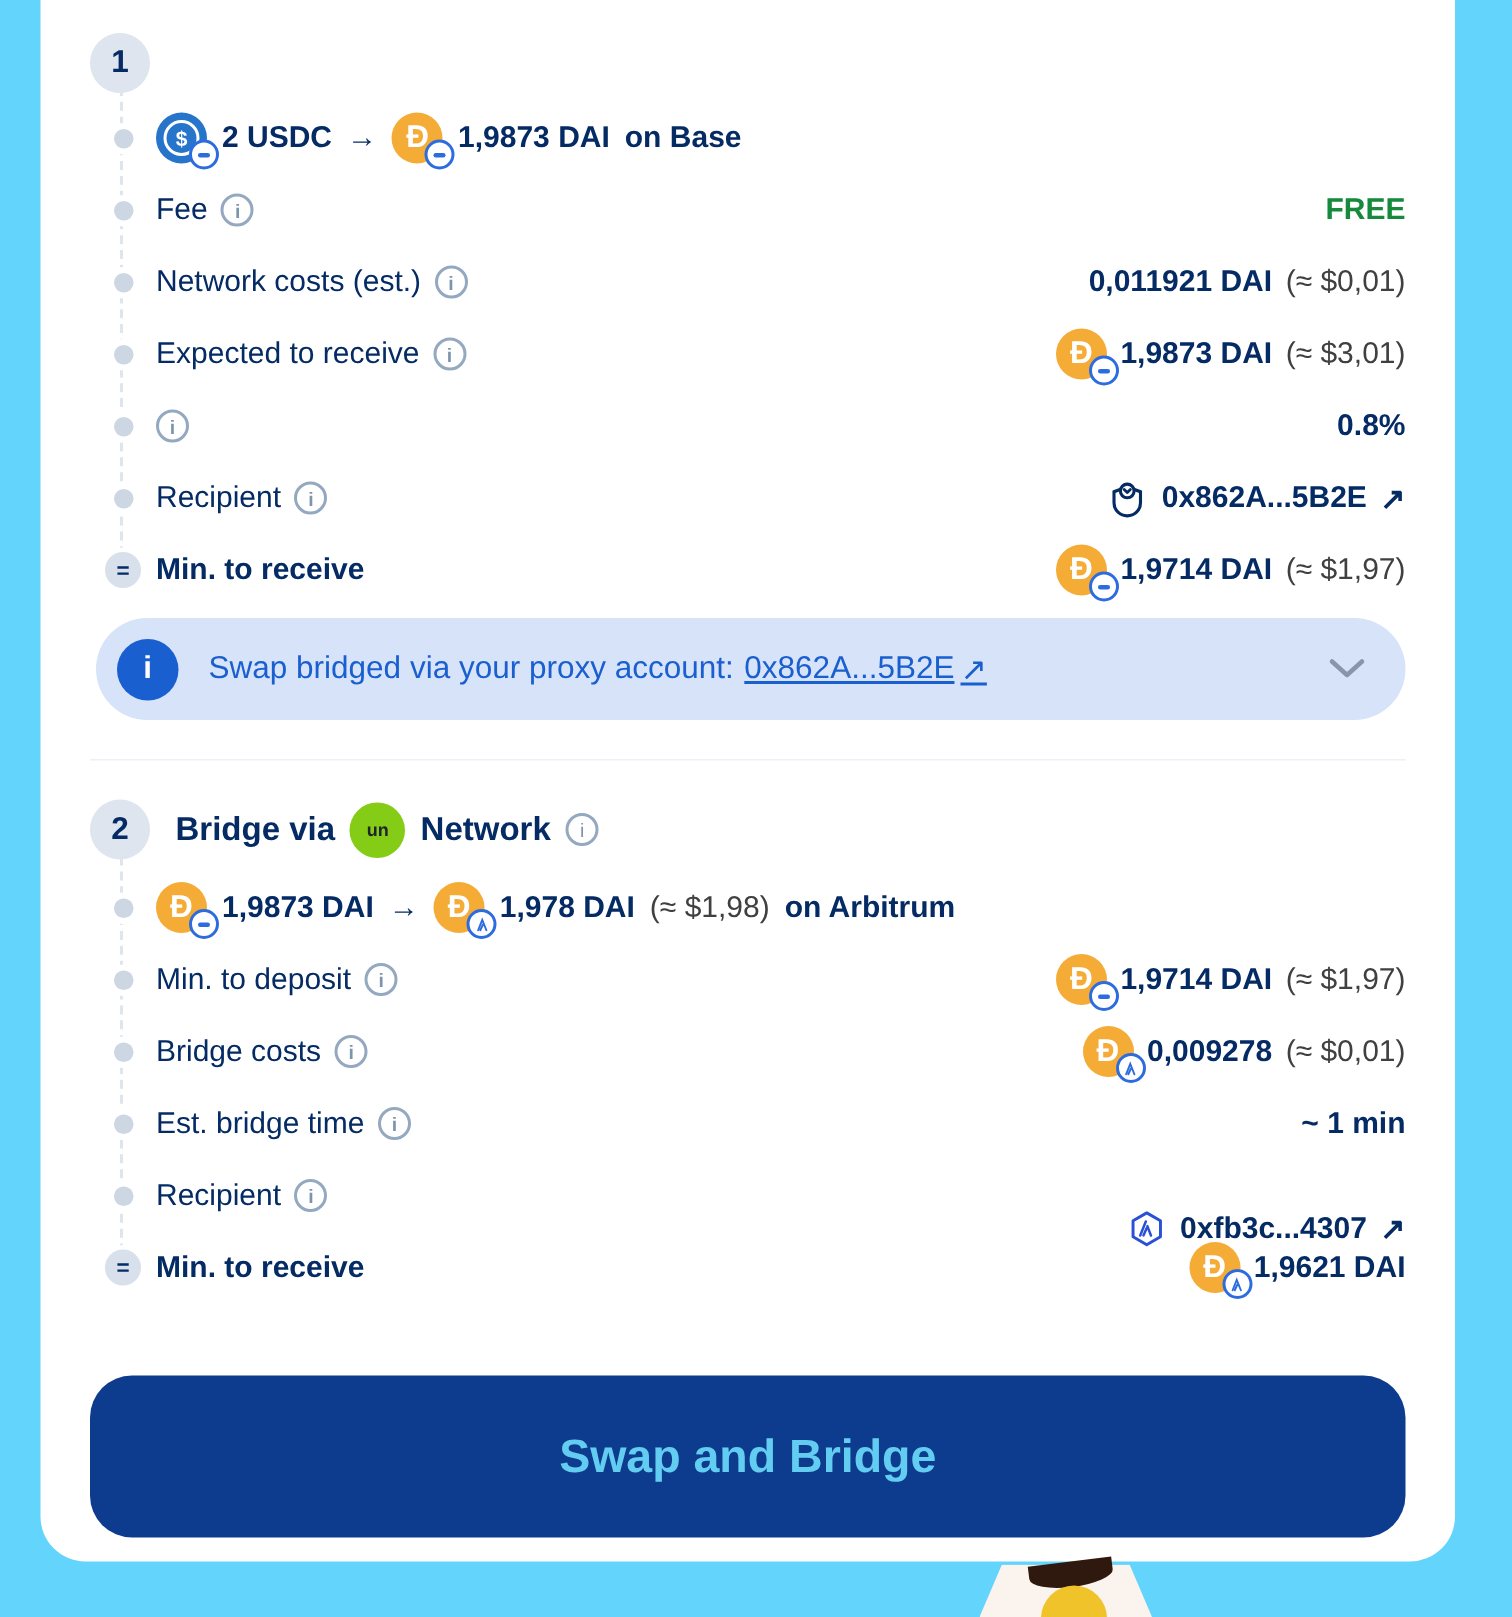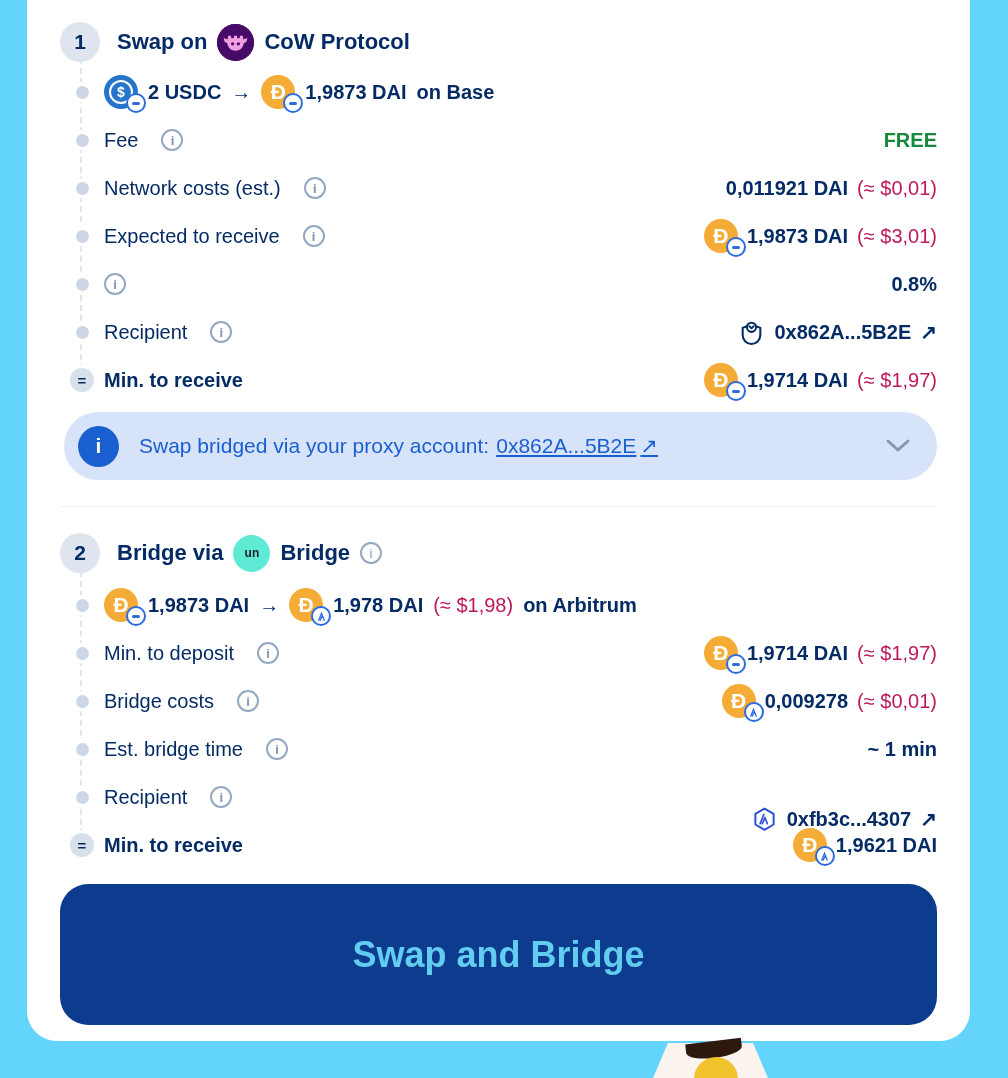--- a/index.html
+++ b/index.html
@@ -35,26 +35,26 @@
     border-left:2px dashed #dde5ee;
   }
   .row { display:flex; align-items:center; height:48px; position:relative; }
   .dotcol { width:44px; flex:none; display:flex; justify-content:center; align-items:center; }
   .dot { width:13px; height:13px; border-radius:50%; background:#ccd7e3; box-shadow:0 0 0 4px #fff; }
   .eq {
     width:24px; height:24px; border-radius:50%; background:#d7e0eb; color:#052b65;
     font-weight:700; font-size:15px; display:flex; align-items:center; justify-content:center;
     box-shadow:0 0 0 3px #fff;
   }
-  .lbl { display:flex; align-items:center; gap:23px; font-size:20px; font-weight:500; color:#052b65; }
+  .lbl { display:flex; align-items:center; gap:9px; font-size:20px; font-weight:500; color:#052b65; }
   .row.bold .lbl, .row.bold .val-main { font-weight:700; }
   .sp { flex:1; }
   .val { display:flex; align-items:center; gap:9px; font-size:20px; color:#052b65; }
   .val-main { font-weight:600; white-space:pre; }
-  .approx { color:#be185d; font-weight:400; white-space:pre; }
+  .approx { color:#404040; font-weight:400; white-space:pre; }
   .green { color:#158a3d; font-weight:700; }
   .ext { font-weight:600; }
   .summary { font-size:20px; font-weight:600; }
   .summary .lbl { gap:10px; font-weight:600; }
   
   .info {
     width:22px; height:22px; border-radius:50%; border:2px solid #94a8c0;
     color:#7e94ad; font-size:13px; font-weight:600; line-height:1;
     display:flex; align-items:center; justify-content:center; flex:none;
   }
@@ -64,74 +64,58 @@
   .usdc .coin { background:#2775ca; }
   .usdc .ring { width:24px; height:24px; border:2px solid #fff; border-radius:50%; display:flex; align-items:center; justify-content:center; font-size:14px; font-weight:700; }
   .dai .coin { background:#f5ac37; font-size:21px; }
   .badge {
     position:absolute; right:-8px; bottom:-4px; width:20px; height:20px; border-radius:50%;
     background:#fff; border:2.5px solid #2d6cdf; display:flex; align-items:center; justify-content:center;
   }
   .badge.base::before { content:""; width:8px; height:3px; border-radius:2px; background:#2d6cdf; }
   
   .cow-circle { background:#470a68; }
-  .bungee-circle { background:#5eead4; gap:20px; }
+  .bungee-circle { background:#84cc16; gap:20px; }
   .bungee-circle .bdot { width:4px; height:4px; border-radius:50%; }
   .bdot.red { background:#c62f3a; }
   .bdot.grn { background:#2e9e4f; }
   .bungee-circle .bun { font-size:12px; font-weight:700; color:#20242c; line-height:1; }
   
   .banner {
     flex:none; margin-top:8px; margin-left:4px; height:68px; border-radius:36px;
     background:#d7e3f8; display:flex; align-items:center; padding:0 26px 0 14px; gap:20px;
   }
   .banner-i {
     width:41px; height:41px; border-radius:50%; background:#1a5fd0; color:#fff;
     font-weight:700; font-size:21px; display:flex; align-items:center; justify-content:center; flex:none;
   }
   .banner-text { color:#1a5fd0; font-size:21px; flex:1; display:flex; gap:7px; align-items:center; white-space:pre; }
   .banner-link { color:#1a5fd0; text-decoration:underline; font-weight:500; cursor:pointer; display:flex; gap:4px; }
   .divider { flex:none; height:1px; background:#edf0f5; margin:26px 0 22px 0; }
   .head2 { margin-top:2px; }
   
   .cta {
-    margin-top:auto; flex:none; height:141px; border:none; border-radius:28px;
+    margin-top:auto; flex:none; height:108px; border:none; border-radius:28px;
     background:#0d3b8e; color:#62cdf1; font-family:inherit;
-    font-size:36px; font-weight:700; cursor:pointer; width:100%;
+    font-size:31px; font-weight:700; cursor:pointer; width:100%;
   }
   
   .mascot { position:absolute; left:640px; top:1041px; width:136px; height:37px; }
   .m-white { position:absolute; left:13px; right:8px; top:2px; bottom:0; background:#faf3ee; clip-path:polygon(13% 0,87% 0,100% 100%,0 100%); }
   .m-brown { position:absolute; left:46px; top:0; width:56px; height:17px; background:#2f190f; border-radius:0 0 100% 100%; transform:rotate(-7deg); }
   .m-yellow { position:absolute; left:54px; top:16px; width:44px; height:24px; background:#f0c32a; border-radius:22px 22px 0 0; }
   svg { display:block; }
 </style>
 </head>
 <body>
 
 <div class="card">
 
   <div class="step-head">
     <div class="step-num">1</div>
-    <div class="step-title">
-      <span>Swap on</span>
-      <span class="proto-icon cow-circle">
-        <svg width="37" height="37" viewBox="0 0 36 36">
-          <circle cx="18" cy="18" r="18" fill="#470a68"></circle>
-          <path fill="#f09fe2" d="M6.5 13.5 L12 15.5 L12 19.5 L7.5 17.5 Z"></path>
-          <path fill="#f09fe2" d="M29.5 13.5 L24 15.5 L24 19.5 L28.5 17.5 Z"></path>
-          <path fill="#f09fe2" d="M11 11.5 H25 L26 16 C26.5 22 23 26 18 26 C13 26 9.5 22 10 16 Z"></path>
-          <rect x="13.8" y="10.5" width="2.6" height="3.2" fill="#470a68"></rect>
-          <rect x="19.6" y="10.5" width="2.6" height="3.2" fill="#470a68"></rect>
-          <circle cx="15.2" cy="19.3" r="1.6" fill="#470a68"></circle>
-          <circle cx="20.8" cy="19.3" r="1.6" fill="#470a68"></circle>
-        </svg>
-      </span>
-      <span>CoW Protocol</span>
-    </div>
   </div>
 
   <div class="rows" style="margin-top:4px;">
 
     <div class="row summary">
       <div class="dotcol">
           <span class="dot"></span>
         </div>
       <div class="lbl">
         <span class="token usdc">
@@ -269,21 +253,21 @@
 
   <div class="step-head head2">
     <div class="step-num">2</div>
     <div class="step-title">
       <span>Bridge via</span>
       <span class="proto-icon bungee-circle">
         <span class="bdot red"></span>
         <span class="bun">un</span>
         <span class="bdot grn"></span>
       </span>
-      <span>Bridge</span>
+      <span>Network</span>
       <span class="info" style="font-weight:500;">i</span>
     </div>
   </div>
 
   <div class="rows" style="margin-top:6px;">
 
     <div class="row summary">
       <div class="dotcol">
           <span class="dot"></span>
         </div>

